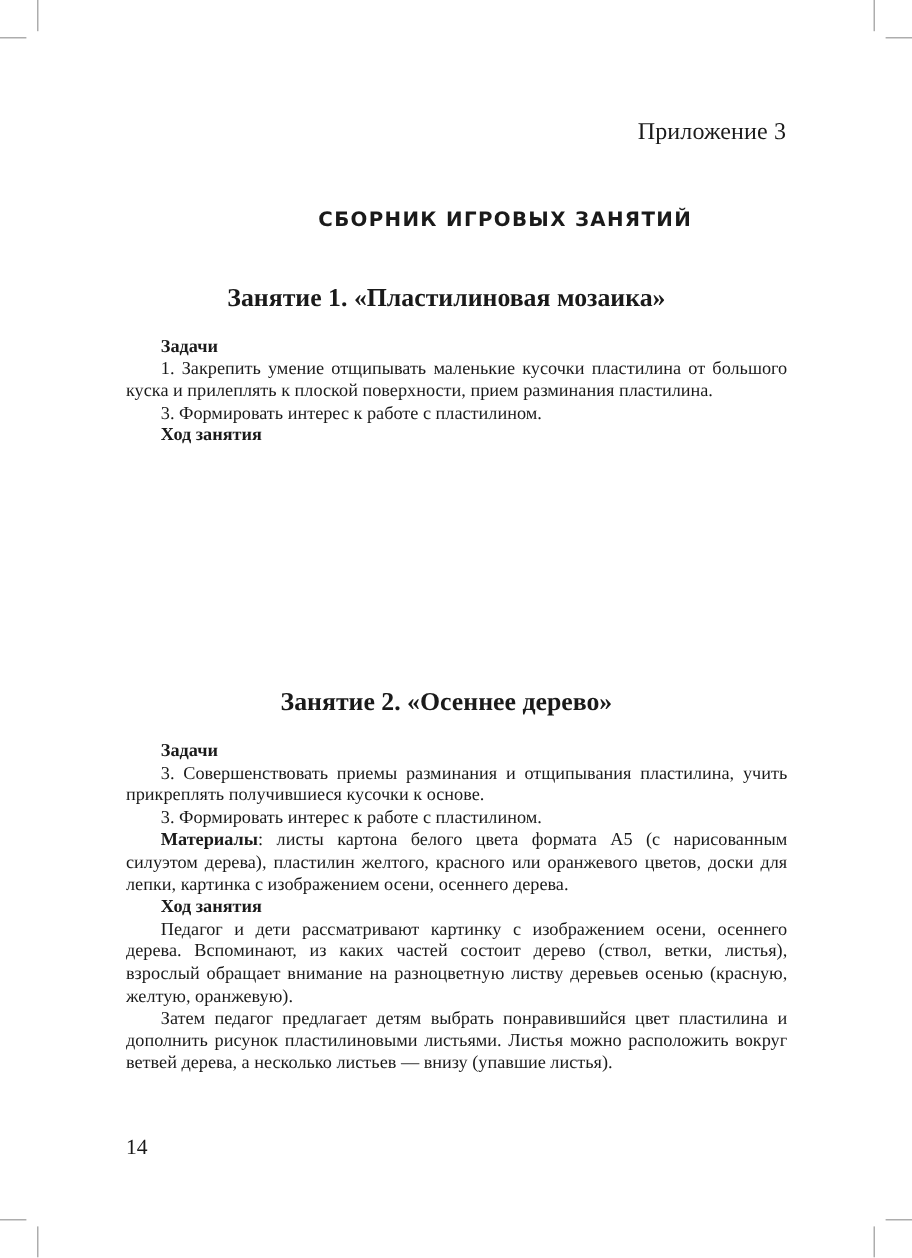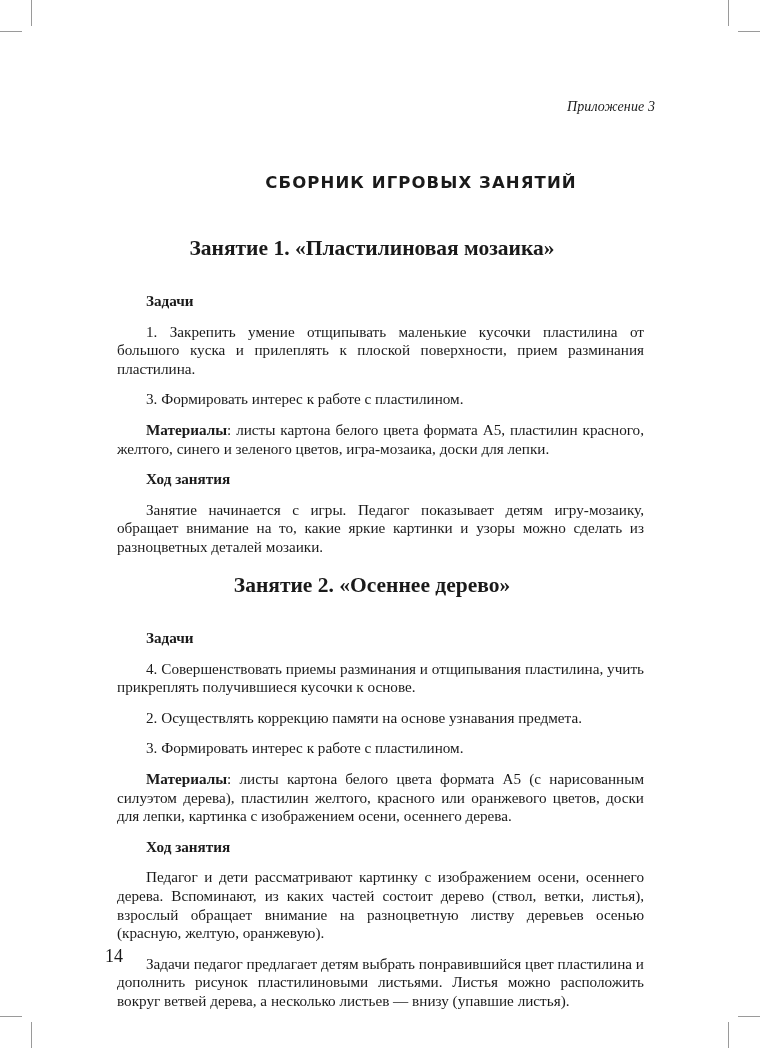--- a/index.html
+++ b/index.html
@@ -6,36 +6,36 @@
   body {
     width: 760px; height: 1048px; position: relative; overflow: hidden;
     font-family: "Liberation Serif", "DejaVu Serif", serif; color: #1a1a1a;
   }
   .crop { position: absolute; background: #9a9a9a; }
   .crop.h { height: 1px; width: 22px; }
   .crop.v { width: 1px; height: 26px; }
 
   .appendix-label {
     position: absolute; right: 105px; top: 99px;
-    font-style: italic; font-size: 14px; letter-spacing: 0.1px;
+    font-size: 20px; letter-spacing: 0.1px;
   }
   .collection-title {
     position: absolute; left: 0; width: 760px; top: 173px; text-align: center;
     font-family: "DejaVu Sans", "Liberation Sans", sans-serif; font-weight: bold;
     font-size: 16.5px; letter-spacing: 1.1px; padding-left: 41px;
   }
   .lesson-title {
     position: absolute; left: 0; width: 744px; text-align: center;
     font-weight: bold; font-size: 21.5px;
   }
   .section {
     position: absolute; left: 105px; width: 551px;
     font-size: 15.2px; line-height: 18.6px; text-align: justify;
   }
-  .section p { margin: 12px; text-indent: 29px; }
+  .section p { margin: 0; text-indent: 29px; }
   .section .sub { font-weight: bold; }
   .section b { font-weight: bold; }
   .page-number {
     position: absolute; left: 105px; top: 946px; font-size: 18px;
   }
 </style>
 </head>
 <body>
 
 <div class="crop v" style="left:31px; top:0;"></div>
@@ -50,31 +50,28 @@
 <div class="appendix-label">Приложение 3</div>
 
 <div class="collection-title">СБОРНИК ИГРОВЫХ ЗАНЯТИЙ</div>
 
 <div class="lesson-title" style="top:236px;">Занятие 1. «Пластилиновая мозаика»</div>
 
 <div class="section" style="top:280px;">
   <p class="sub">Задачи</p>
   <p>1. Закрепить умение отщипывать маленькие кусочки пластилина от большого куска и прилеплять к плоской поверхности, прием разминания пластилина.</p>
   <p>3. Формировать интерес к работе с пластилином.</p>
-  <p><b>Материалы</b><span>: листы картона белого цвета формата А5, пластилин красного, желтого, синего и зеленого цветов, игра-мозаика, доски для лепки.</span></p>
   <p class="sub">Ход занятия</p>
-  <p>Занятие начинается с игры. Педагог показывает детям игру-мозаику, обращает внимание на то, какие яркие картинки и узоры можно сделать из разноцветных деталей мозаики.</p>
 </div>
 
 <div class="lesson-title" style="top:573px;">Занятие 2. «Осеннее дерево»</div>
 
 <div class="section" style="top:617px;">
   <p class="sub">Задачи</p>
-  <p>4. Совершенствовать приемы разминания и отщипывания пластилина, учить прикреплять получившиеся кусочки к основе.</p>
-  <p>2. Осуществлять коррекцию памяти на основе узнавания предмета.</p>
+  <p>3. Совершенствовать приемы разминания и отщипывания пластилина, учить прикреплять получившиеся кусочки к основе.</p>
   <p>3. Формировать интерес к работе с пластилином.</p>
   <p><b>Материалы</b><span>: листы картона белого цвета формата А5 (с нарисованным силуэтом дерева), пластилин желтого, красного или оранжевого цветов, доски для лепки, картинка с изображением осени, осеннего дерева.</span></p>
   <p class="sub">Ход занятия</p>
   <p>Педагог и дети рассматривают картинку с изображением осени, осеннего дерева. Вспоминают, из каких частей состоит дерево (ствол, ветки, листья), взрослый обращает внимание на разноцветную листву деревьев осенью (красную, желтую, оранжевую).</p>
-  <p>Задачи педагог предлагает детям выбрать понравившийся цвет пластилина и дополнить рисунок пластилиновыми листьями. Листья можно расположить вокруг ветвей дерева, а несколько листьев — внизу (упавшие листья).</p>
+  <p>Затем педагог предлагает детям выбрать понравившийся цвет пластилина и дополнить рисунок пластилиновыми листьями. Листья можно расположить вокруг ветвей дерева, а несколько листьев — внизу (упавшие листья).</p>
 </div>
 
 <div class="page-number">14</div>
 
 </body></html>

